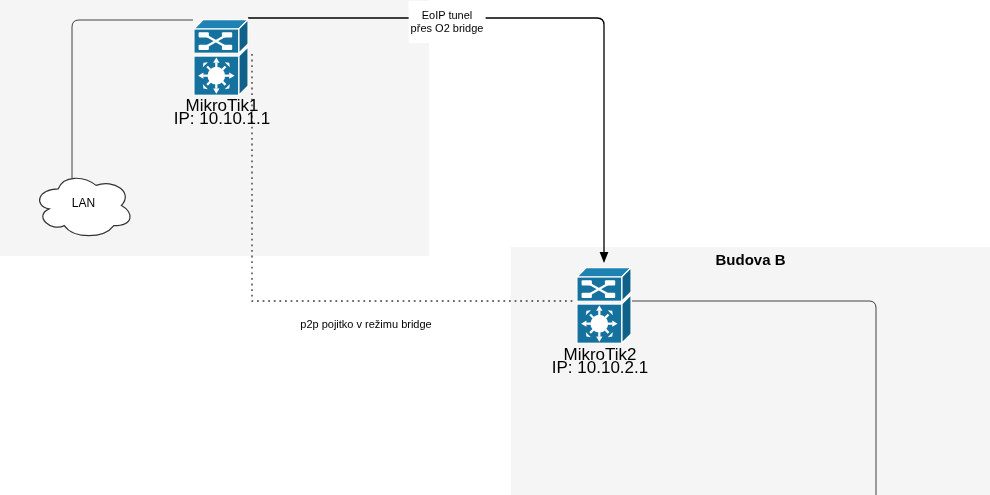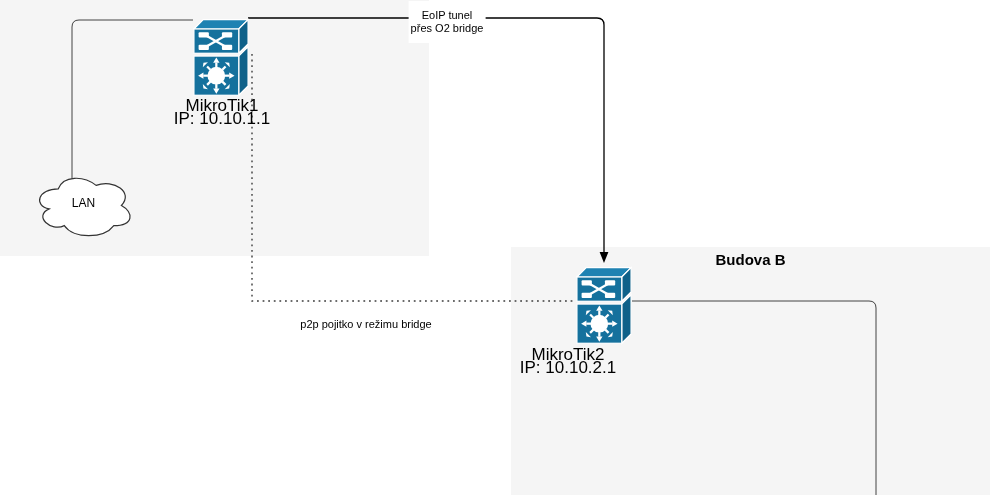--- a/index.html
+++ b/index.html
@@ -18,21 +18,21 @@
   svg.wires { position:absolute; left:0; top:0; }
   .node { position:absolute; }
   #node-mikrotik1 { left:193px; top:17px; width:56px; height:80px; }
   #node-mikrotik2 { left:576px; top:265px; width:56px; height:80px; }
   #node-lan { left:33px; top:172px; width:101px; height:67px; }
   .node-label {
     position:absolute; transform:translateX(-50%); text-align:center;
     font-size:17px; line-height:13px; white-space:nowrap;
   }
   #label-mikrotik1 { left:222px; top:99px; }
-  #label-mikrotik2 { left:568px; top:348px; }
+  #label-mikrotik2 { left:600px; top:348px; }
   .node-label span { display:block; }
   .edge-label {
     position:absolute; transform:translateX(-50%); text-align:center;
     font-size:11px; line-height:13px; white-space:nowrap;
     background:#ffffff; padding:8px 2px;
   }
   #label-eoip { left:447px; top:1px; }
   #label-p2p  { left:366px; top:294px;margin-top:16px; }
   .edge-label span { display:block; }
   #lan-text {

